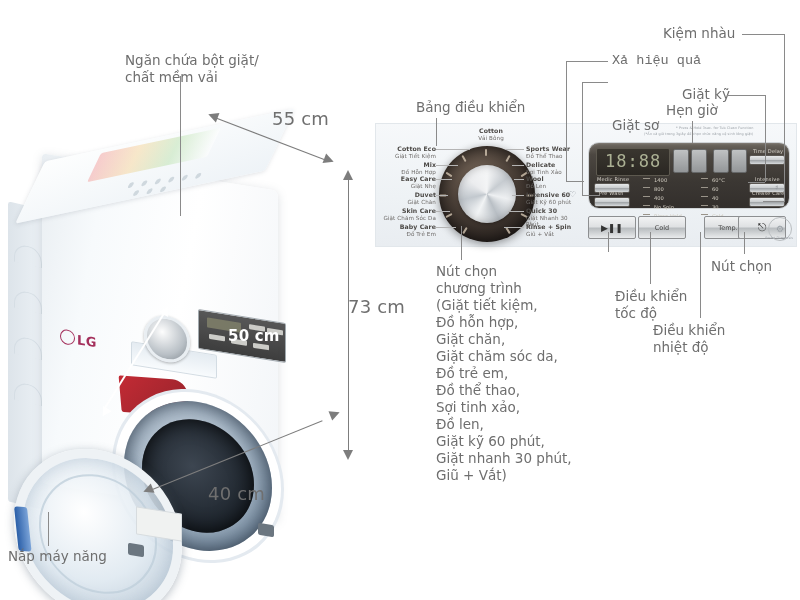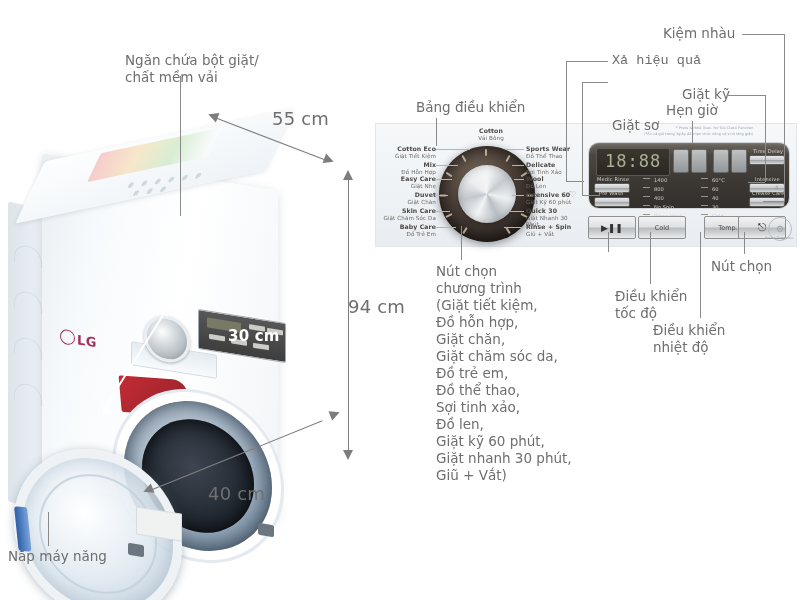--- a/index.html
+++ b/index.html
@@ -200,31 +200,31 @@
       <div class="door-hinge"></div>
     </div>
     <div class="label-plate"></div>
     <div class="w-foot" style="left:120px;top:424px;transform:skewY(9deg)"></div>
     <div class="w-foot" style="left:250px;top:404px;transform:skewY(9deg)"></div>
   </div>
 
   <div class="arrow-line" style="left:165px;top:310px;width:1.6px;height:115px;transform:rotate(32deg);transform-origin:top left;background:#ffffff;"></div>
   <div class="ar-head" style="left:161px;top:306px;border-left:5px solid transparent;border-right:5px solid transparent;border-bottom:9px solid #ffffff;transform:rotate(32deg);"></div>
   <div class="ar-head" style="left:100px;top:408px;border-left:5px solid transparent;border-right:5px solid transparent;border-top:9px solid #ffffff;transform:rotate(32deg);"></div>
-  <div class="dim" style="left:228px;top:327px;color:#ffffff;font-weight:bold;font-size:15px;">30 cm</div>
+  <div class="dim" style="left:228px;top:327px;color:#ffffff;font-weight:bold;font-size:15px;">50 cm</div>
 
   <div class="arrow-line" style="left:212px;top:116px;width:120px;height:1.4px;transform:rotate(21deg);transform-origin:left center;"></div>
   <div class="ar-head" style="left:208px;top:111px;border-top:5px solid transparent;border-bottom:5px solid transparent;border-right:10px solid #7d7d7d;transform:rotate(21deg);"></div>
   <div class="ar-head" style="left:324px;top:155px;border-top:5px solid transparent;border-bottom:5px solid transparent;border-left:10px solid #7d7d7d;transform:rotate(21deg);"></div>
   <div class="dim" style="left:272px;top:108px;">55 cm</div>
 
   <div class="arrow-line" style="left:348px;top:178px;width:1.4px;height:278px;"></div>
   <div class="ar-head" style="left:343px;top:170px;border-left:5px solid transparent;border-right:5px solid transparent;border-bottom:10px solid #7d7d7d;"></div>
   <div class="ar-head" style="left:343px;top:450px;border-left:5px solid transparent;border-right:5px solid transparent;border-top:10px solid #7d7d7d;"></div>
-  <div class="dim" style="left:348px;top:296px;">94 cm</div>
+  <div class="dim" style="left:348px;top:296px;">73 cm</div>
 
   <div class="arrow-line" style="left:150px;top:490px;width:186px;height:1.4px;transform:rotate(-22deg);transform-origin:left center;"></div>
   <div class="ar-head" style="left:143px;top:485px;border-top:5px solid transparent;border-bottom:5px solid transparent;border-right:10px solid #7d7d7d;transform:rotate(-22deg);"></div>
   <div class="ar-head" style="left:330px;top:409px;border-top:5px solid transparent;border-bottom:5px solid transparent;border-left:10px solid #7d7d7d;transform:rotate(-22deg);"></div>
   <div class="dim" style="left:208px;top:483px;">40 cm</div>
 
   <div class="anno" style="left:125px;top:36px;width:190px;margin-top:16px;">Ngăn chứa bột giặt/
 chất mềm vải</div>
   <div class="lead v" style="left:180px;top:76px;height:140px;"></div>
 

